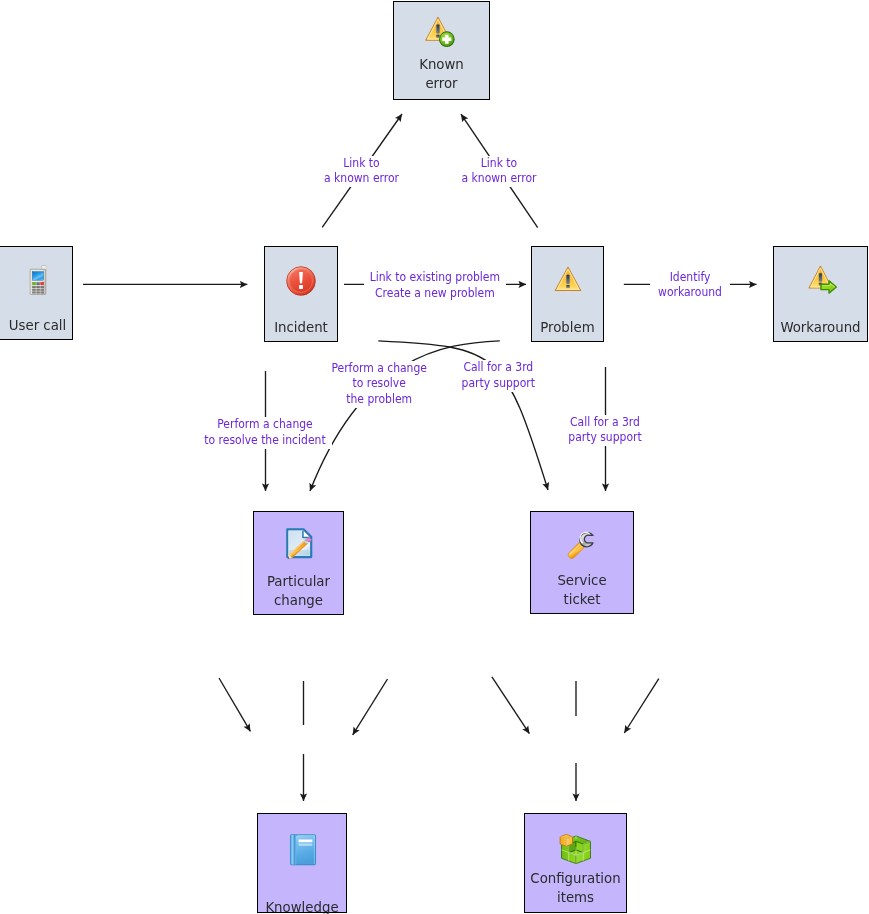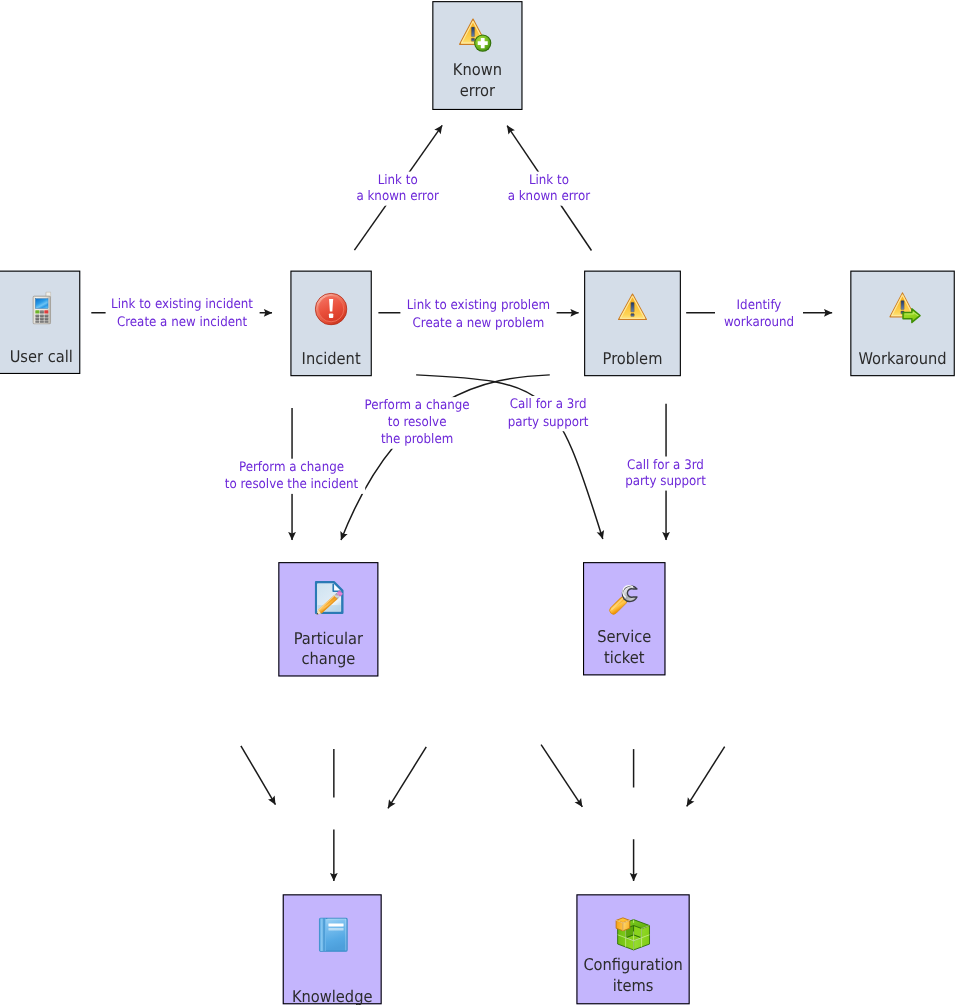--- a/index.html
+++ b/index.html
@@ -119,21 +119,21 @@
         <circle cx="16" cy="16" r="15.3" fill="url(#incRing)" stroke="#b52d19" stroke-width="0.8"></circle>
         <circle cx="16" cy="16" r="12.3" fill="url(#incR)" stroke="#ef6e59" stroke-width="0.9"></circle>
         <path d="M14.0,6.3 h4.0 l-0.8,12.0 h-2.4 Z" fill="#ffffff"></path>
 
         <rect x="13.9" y="20.2" width="4.2" height="4.4" rx="0.9" fill="#ffffff"></rect>
       </svg>
     </span>
     <div class="lbl" style="top:70px;">Incident</div>
   </div>
 
-  <div class="node blue" style="left:531px;top:246px;width:88px;height:96px;">
+  <div class="node blue" style="left:531px;top:246px;width:73px;height:96px;">
     <span class="ico" style="top:19px;">
       <svg width="28" height="26" viewBox="0 0 32 30">
         <defs>
           <linearGradient id="wtgP" x1="0" y1="0" x2="0" y2="1">
             <stop offset="0" stop-color="#f7a81e"></stop>
               <stop offset="0.42" stop-color="#fcbf33"></stop>
             <stop offset="0.80" stop-color="#fdd355"></stop>
               <stop offset="1" stop-color="#fde784"></stop>
           </linearGradient>
           <linearGradient id="wexP" x1="0" y1="0" x2="0" y2="1">
@@ -143,21 +143,21 @@
         </defs>
         <path d="M16,1.6 L30.6,28.2 L1.4,28.2 Z" fill="url(#wtgP)" stroke="#cc7e24" stroke-width="1.3" stroke-linejoin="round"></path>
         <path d="M16,3.6 L28.8,27.0 L3.2,27.0 Z" fill="none" stroke="#ffe89b" stroke-width="1.3" stroke-linejoin="round" opacity="0.95"></path>
         <rect x="14.2" y="10.2" width="3.6" height="10.2" rx="0.7" fill="url(#wexP)" stroke="#93701f" stroke-width="0.45"></rect>
         <rect x="14.2" y="22.0" width="3.6" height="3.1" rx="0.6" fill="url(#wexP)" stroke="#93701f" stroke-width="0.45"></rect>
       </svg>
     </span>
     <div class="lbl" style="top:70px;">Problem</div>
   </div>
 
-  <div class="node blue" style="left:393px;top:1px;width:82px;height:99px;">
+  <div class="node blue" style="left:393px;top:1px;width:97px;height:99px;">
     <span class="ico" style="top:14px;margin-left:-2px;">
       <svg width="31" height="32" viewBox="0 0 34 35">
         <defs>
           <linearGradient id="wtgK" x1="0" y1="0" x2="0" y2="1">
             <stop offset="0" stop-color="#f7a81e"></stop>
               <stop offset="0.42" stop-color="#fcbf33"></stop>
             <stop offset="0.80" stop-color="#fdd355"></stop>
               <stop offset="1" stop-color="#fde784"></stop>
           </linearGradient>
           <linearGradient id="wexK" x1="0" y1="0" x2="0" y2="1">
@@ -255,21 +255,21 @@
           <rect x="8.0" y="2.3" width="39.5" height="2.3" fill="#e08a16" opacity="0.7"></rect>
           <rect x="47.5" y="-4.6" width="6.0" height="9.2" fill="url(#ferG)"></rect>
           <rect x="53.5" y="-4.6" width="7.4" height="9.2" rx="1.4" fill="url(#eraG)"></rect>
         </g>
       </svg>
     </span>
     <div class="lbl" style="top:59px;">Particular
 change</div>
   </div>
 
-  <div class="node peach" style="left:530px;top:511px;width:75px;height:103px;">
+  <div class="node peach" style="left:530px;top:511px;width:104px;height:103px;">
     <span class="ico" style="top:17px;margin-left:0px;">
       <svg width="30" height="30" viewBox="0 0 56 58">
         <defs>
           <linearGradient id="wrMet" x1="0.08" y1="0.05" x2="0.85" y2="0.95">
             <stop offset="0" stop-color="#fcfcfc"></stop>
               <stop offset="0.28" stop-color="#d8d9dd"></stop>
             <stop offset="0.58" stop-color="#a5a7ad"></stop>
               <stop offset="0.82" stop-color="#c8cace"></stop>
             <stop offset="1" stop-color="#9c9ea4"></stop>
           </linearGradient>
@@ -392,22 +392,20 @@
         <g fill="none" stroke="#ffeaa8" stroke-width="1.4" opacity="0.92" stroke-linejoin="round">
           <path d="M2.2,7.4 L14.6,12.0 L27.0,7.4"></path>
           <path d="M14.6,12.0 L14.6,26.4"></path>
         </g>
       </svg>
     </span>
     <div class="lbl" style="top:54.0px;">Configuration
 items</div>
   </div>
 
-  <div class="elabel" style="left:95.5px;top:269.1px;width:140px;">Link to existing incident
-Create a new incident</div>
   <div class="elabel" style="left:363.9px;top:270.2px;width:142px;">Link to existing problem
 Create a new problem</div>
   <div class="elabel" style="left:316.5px;top:155.5px;width:90px;">Link to
 a known error</div>
   <div class="elabel" style="left:454.0px;top:155.5px;width:90px;">Link to
 a known error</div>
   <div class="elabel" style="left:650.0px;top:269.6px;width:80px;">Identify
 workaround</div>
   <div class="elabel" style="left:198.0px;top:417.1px;width:134px;">Perform a change
 to resolve the incident</div>

